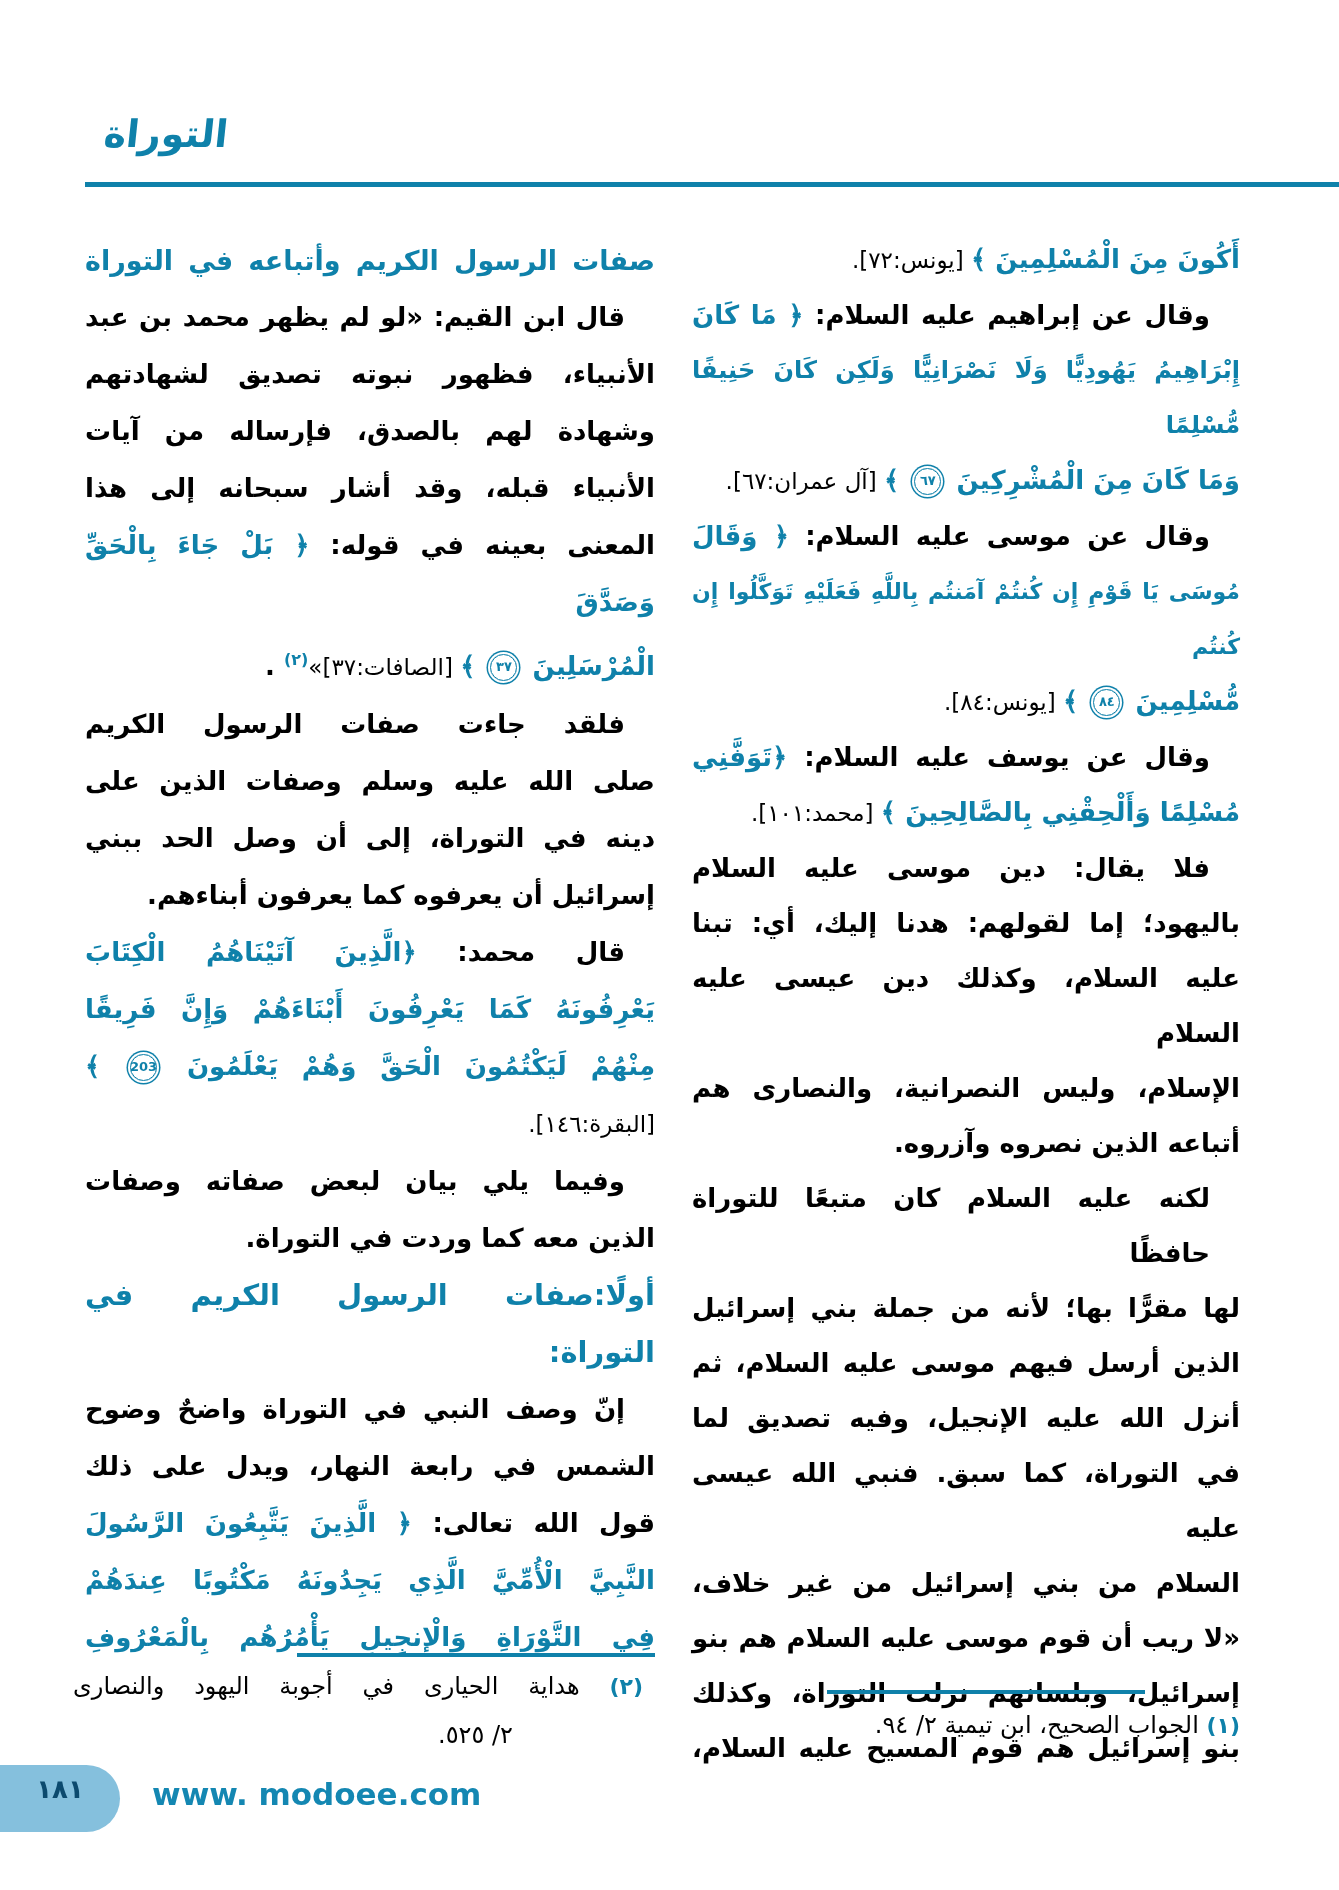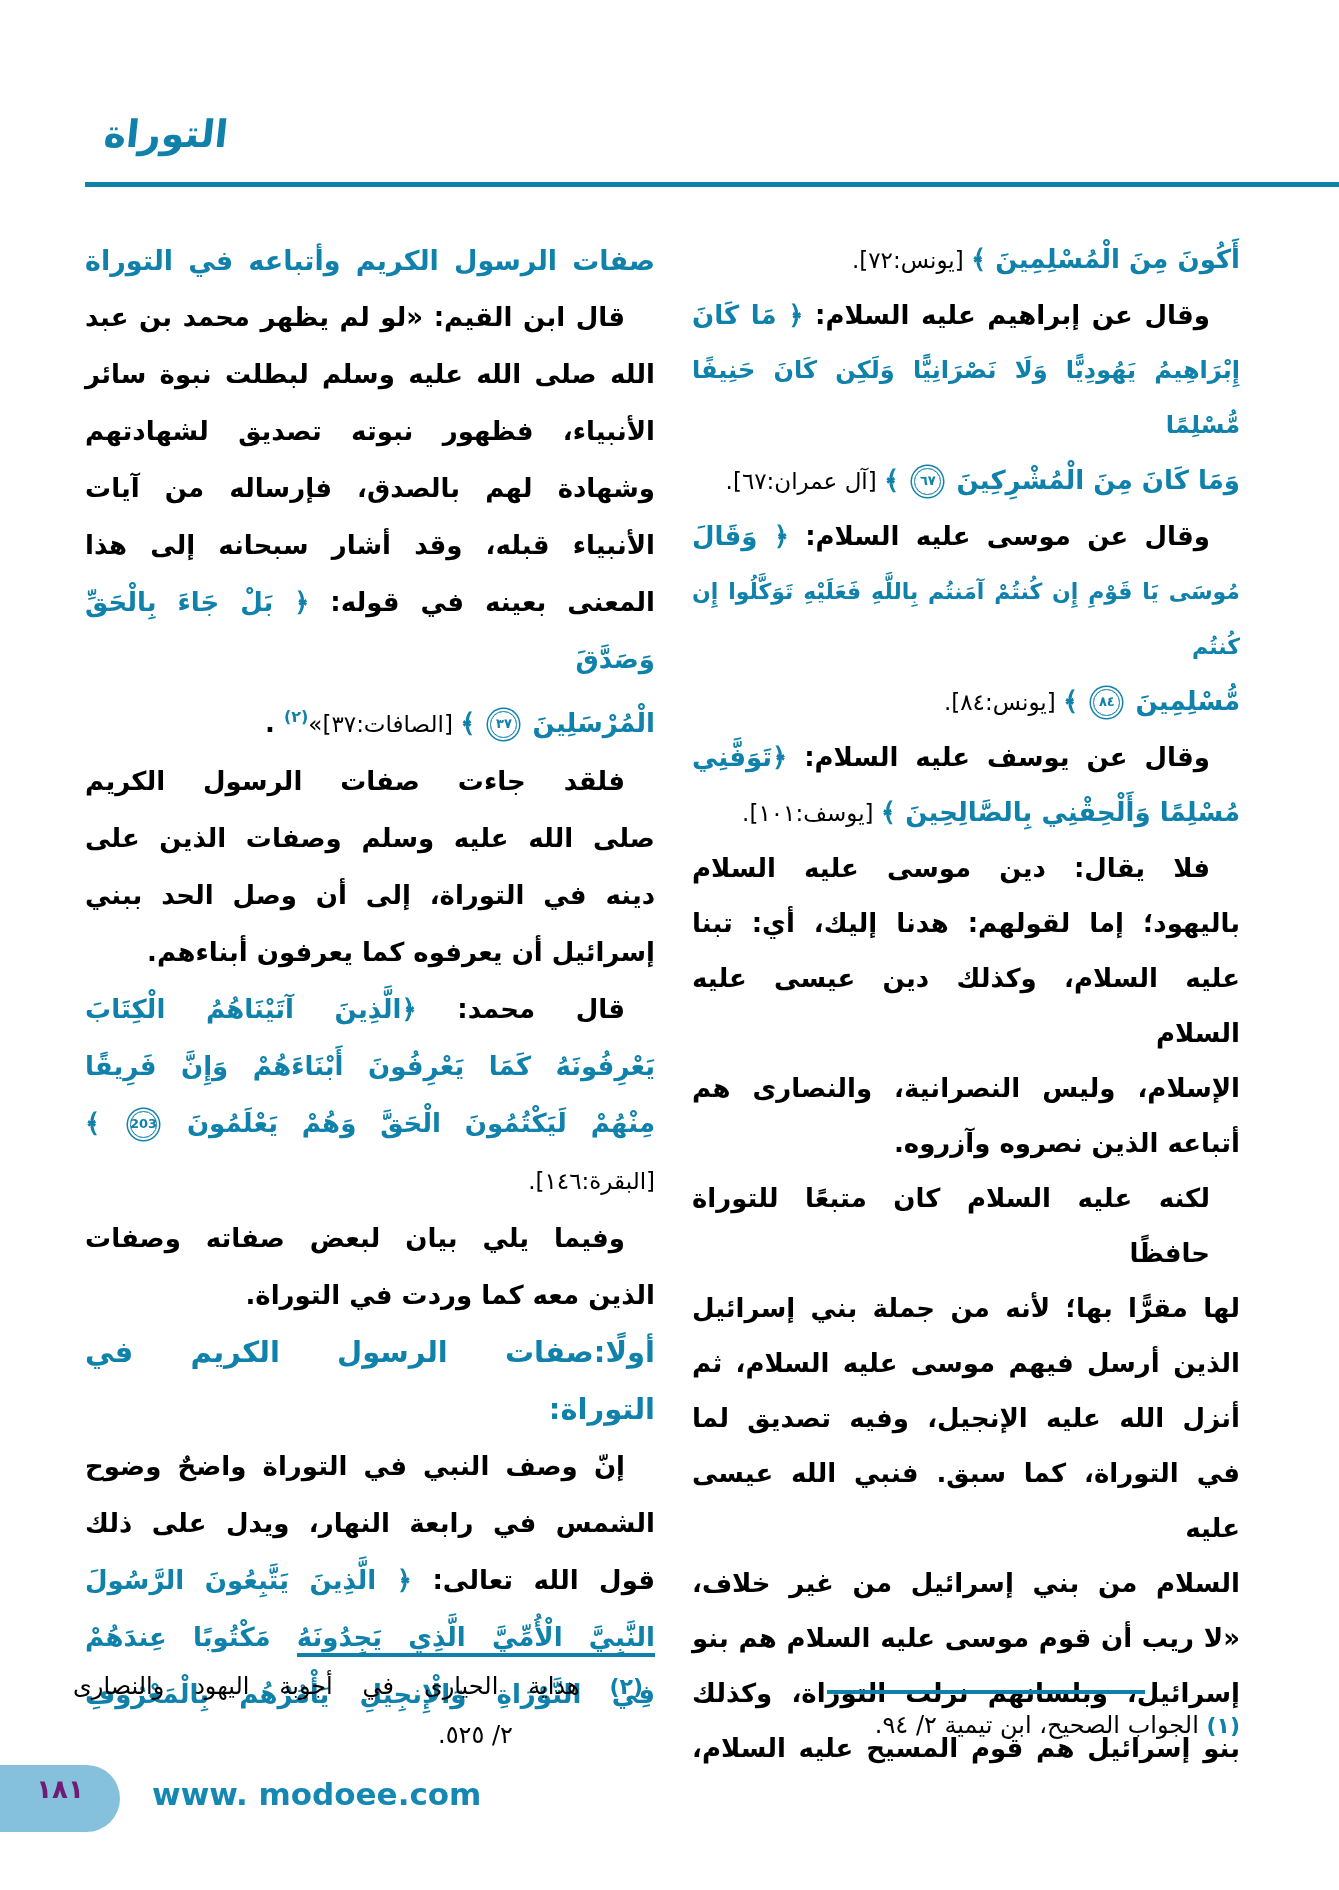--- a/index.html
+++ b/index.html
@@ -50,21 +50,21 @@
   .line.pr130 { padding-right:0; padding-left:0; }
   .line.pr130 { padding-right:130px; }
   #fn-right .line { text-align:right; text-align-last:right; padding-left:100px; direction:rtl; }
   #fn-right .line { padding-left:0; padding-right:0; margin-left:100px; }
 
   
   #footer-pill { position:absolute; left:0; top:1765px; width:120px; height:67px;
                  background:var(--pill); border-radius:0 34px 34px 0; }
   #footer-page-number { position:absolute; left:0; top:0; width:120px; height:47px;
                  display:flex; align-items:center; justify-content:center;
-                 color:#701a75; font-size:26px; font-weight:bold; letter-spacing:6px; }
+                 color:#0c4a6e; font-size:26px; font-weight:bold; letter-spacing:6px; }
   #footer-url { position:absolute; left:152px; top:1776px; direction:ltr;
                 color:var(--link); font-size:31px; font-weight:bold; }
 
   :root { --accent:#0f81aa; --pill:#85c0dd; --link:#1487b2; }
 </style>
 </head>
 <body>
 
 <div id="page">
 
@@ -77,42 +77,41 @@
       <div class="line j s"><span class="run-q">إِبْرَاهِيمُ يَهُودِيًّا وَلَا نَصْرَانِيًّا وَلَكِن كَانَ حَنِيفًا مُّسْلِمًا</span></div>
       <div class="line r"><span class="run-q">وَمَا كَانَ مِنَ الْمُشْرِكِينَ </span><span class="ayah">
           <span>٦٧</span>
         </span><span class="run-q"> ﴾</span><span class="run-r"> [آل عمران:٦٧].</span></div>
       <div class="line j ind"><span class="run-b">وقال عن موسى عليه السلام: </span><span class="run-q">﴿ وَقَالَ</span></div>
       <div class="line j xs"><span class="run-q">مُوسَى يَا قَوْمِ إِن كُنتُمْ آمَنتُم بِاللَّهِ فَعَلَيْهِ تَوَكَّلُوا إِن كُنتُم</span></div>
       <div class="line r"><span class="run-q">مُّسْلِمِينَ </span><span class="ayah">
           <span>٨٤</span>
         </span><span class="run-q"> ﴾</span><span class="run-r"> [يونس:٨٤].</span></div>
       <div class="line j ind"><span class="run-b">وقال عن يوسف عليه السلام: </span><span class="run-q">﴿تَوَفَّنِي</span></div>
-      <div class="line r"><span class="run-q">مُسْلِمًا وَأَلْحِقْنِي بِالصَّالِحِينَ ﴾</span><span class="run-r"> [يوسف:١٠١].</span></div>
+      <div class="line r"><span class="run-q">مُسْلِمًا وَأَلْحِقْنِي بِالصَّالِحِينَ ﴾</span><span class="run-r"> [محمد:١٠١].</span></div>
       <div class="line j ind"><span class="run-b">فلا يقال: دين موسى عليه السلام</span></div>
       <div class="line j"><span class="run-b">باليهود؛ إما لقولهم: هدنا إليك، أي: تبنا</span></div>
       <div class="line j"><span class="run-b">عليه السلام، وكذلك دين عيسى عليه السلام</span></div>
       <div class="line j"><span class="run-b">الإسلام، وليس النصرانية، والنصارى هم</span></div>
       <div class="line r"><span class="run-b">أتباعه الذين نصروه وآزروه.</span></div>
       <div class="line j ind"><span class="run-b">لكنه عليه السلام كان متبعًا للتوراة حافظًا</span></div>
       <div class="line j"><span class="run-b">لها مقرًّا بها؛ لأنه من جملة بني إسرائيل</span></div>
       <div class="line j"><span class="run-b">الذين أرسل فيهم موسى عليه السلام، ثم</span></div>
       <div class="line j"><span class="run-b">أنزل الله عليه الإنجيل، وفيه تصديق لما</span></div>
       <div class="line j"><span class="run-b">في التوراة، كما سبق. فنبي الله عيسى عليه</span></div>
       <div class="line j"><span class="run-b">السلام من بني إسرائيل من غير خلاف،</span></div>
       <div class="line j"><span class="run-b">«لا ريب أن قوم موسى عليه السلام هم بنو</span></div>
       <div class="line j"><span class="run-b">إسرائيل، وبلسانهم نزلت التوراة، وكذلك</span></div>
       <div class="line j"><span class="run-b">بنو إسرائيل هم قوم المسيح عليه السلام،</span></div>
       <div class="line r"></div>
     </div>
 
   <div id="col-left" class="col">
       <div class="line j h1"><span class="run-h">صفات الرسول الكريم وأتباعه في التوراة</span></div>
       <div class="line j ind"><span class="run-b">قال ابن القيم: «لو لم يظهر محمد بن عبد</span></div>
-      <div class="line j"><span class="run-b">الله صلى الله عليه وسلم لبطلت نبوة سائر</span></div>
       <div class="line j"><span class="run-b">الأنبياء، فظهور نبوته تصديق لشهادتهم</span></div>
       <div class="line j"><span class="run-b">وشهادة لهم بالصدق، فإرساله من آيات</span></div>
       <div class="line j"><span class="run-b">الأنبياء قبله، وقد أشار سبحانه إلى هذا</span></div>
       <div class="line j"><span class="run-b">المعنى بعينه في قوله: </span><span class="run-q">﴿ بَلْ جَاءَ بِالْحَقِّ وَصَدَّقَ</span></div>
       <div class="line r"><span class="run-q">الْمُرْسَلِينَ </span><span class="ayah">
           <span>٣٧</span>
         </span><span class="run-q"> ﴾</span><span class="run-r"> [الصافات:٣٧]»</span><span class="run-f">(٢)</span><span class="run-b"> .</span></div>
       <div class="line j ind"><span class="run-b">فلقد جاءت صفات الرسول الكريم</span></div>
       <div class="line j"><span class="run-b">صلى الله عليه وسلم وصفات الذين على</span></div>
       <div class="line j"><span class="run-b">دينه في التوراة، إلى أن وصل الحد ببني</span></div>

